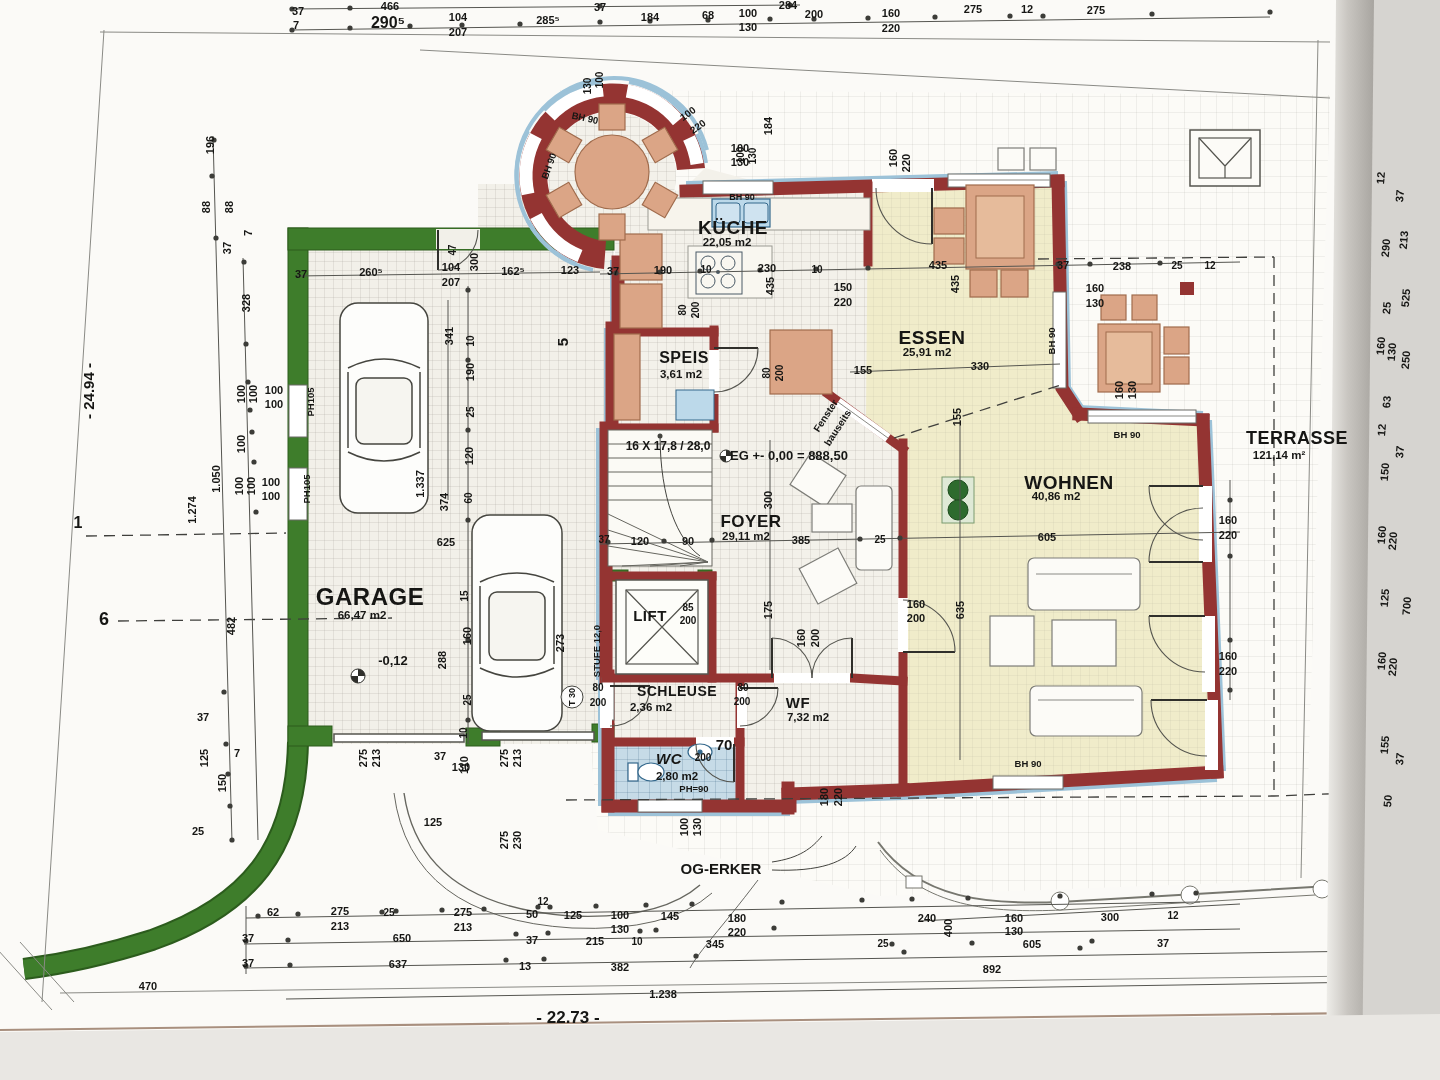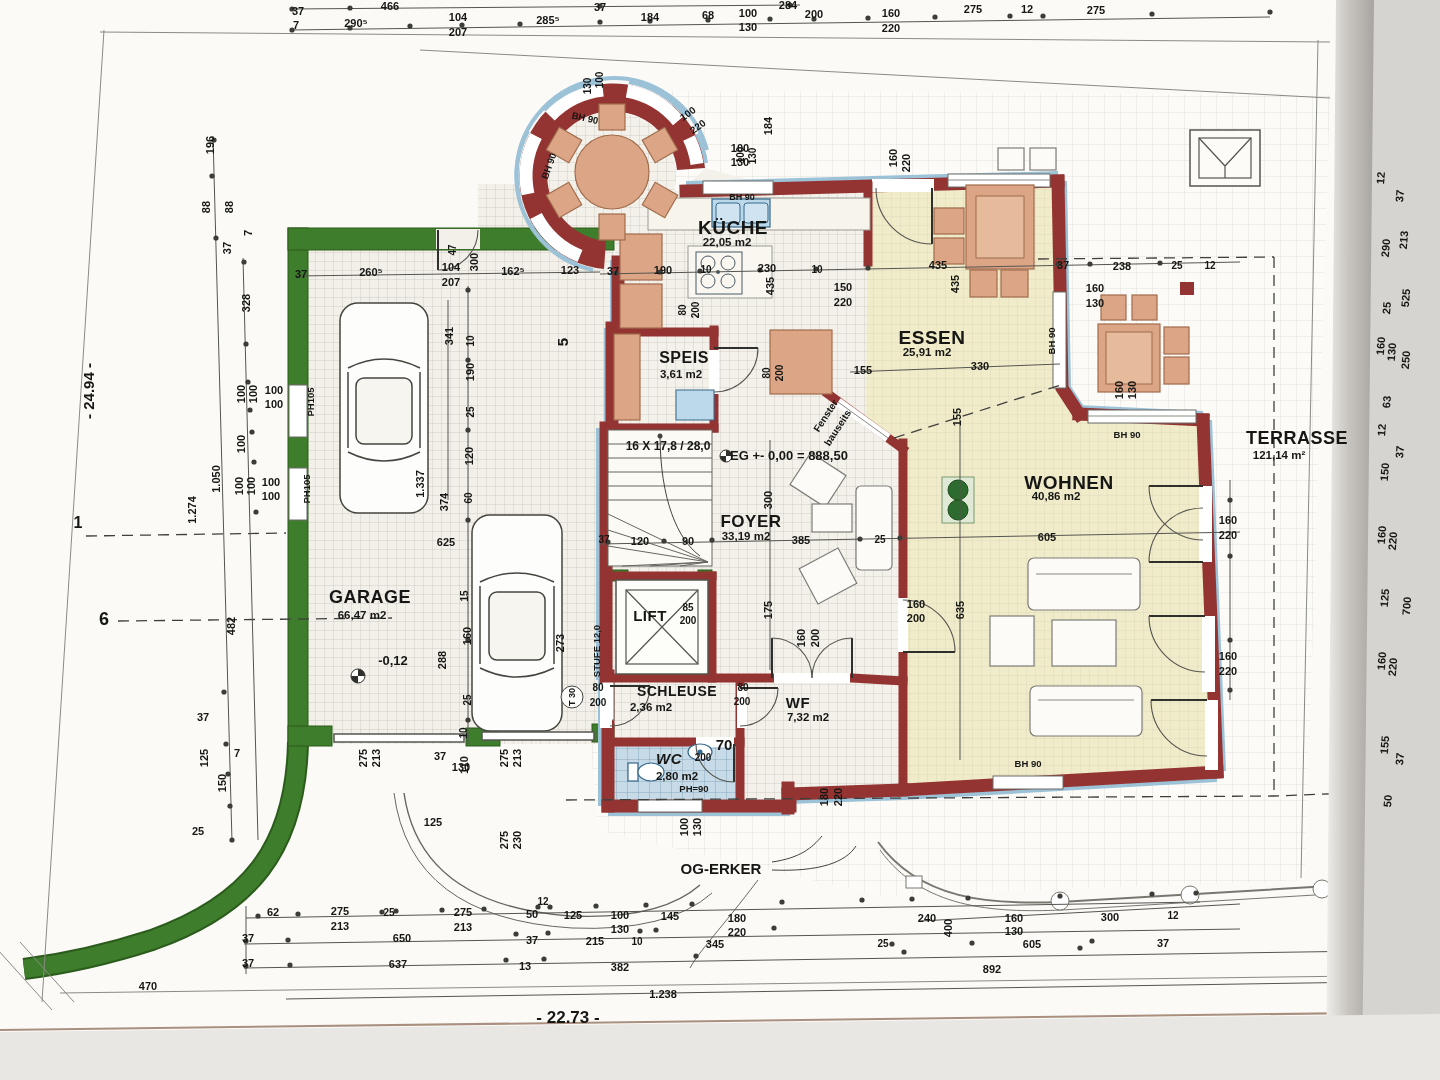--- a/index.html
+++ b/index.html
@@ -524,21 +524,21 @@
     <polygon points="0,1032 1440,1014 1440,1080 0,1080" fill="#e9e7e3"></polygon>
   </g>
 </svg>
 
 <div id="labels">
       <span class="lbl dim" style="left: 298px; top: 11px; font-size: 11px;">37</span>
       <span class="lbl dim" style="left: 390px; top: 6px; font-size: 11px; text-align: right;">466</span>
       <span class="lbl dim" style="left: 600px; top: 7px; font-size: 11px;">37</span>
       <span class="lbl dim" style="left: 788px; top: 5px; font-size: 11px;">284</span>
       <span class="lbl dim" style="left: 296px; top: 25px; font-size: 11px;">7</span>
-      <span class="lbl dim" style="left: 356px; top: 23px; font-size: 11px;">290⁵</span>
+      <span class="lbl dim" style="left: 388px; top: 23px; font-size: 16px;">290⁵</span>
       <span class="lbl dim" style="left: 458px; top: 17px; font-size: 11px;">104</span>
       <span class="lbl dim" style="left: 458px; top: 32px; font-size: 11px;">207</span>
       <span class="lbl dim" style="left: 548px; top: 20px; font-size: 11px;">285⁵</span>
       <span class="lbl dim" style="left: 650px; top: 17px; font-size: 11px;">184</span>
       <span class="lbl dim" style="left: 708px; top: 15px; font-size: 11px;">68</span>
       <span class="lbl dim" style="left: 748px; top: 13px; font-size: 11px;">100</span>
       <span class="lbl dim" style="left: 748px; top: 27px; font-size: 11px;">130</span>
       <span class="lbl dim" style="left: 814px; top: 14px; font-size: 11px;">200</span>
       <span class="lbl dim" style="left: 891px; top: 13px; font-size: 11px;">160</span>
       <span class="lbl dim" style="left: 891px; top: 28px; font-size: 11px;">220</span>
@@ -726,32 +726,32 @@
       <span class="lbl dim" style="left: 1385px; top: 472px; font-size: 11px; transform: translate(-50%, -50%) rotate(-85deg);">150</span>
       <span class="lbl dim" style="left: 1382px; top: 535px; font-size: 11px; transform: translate(-50%, -50%) rotate(-85deg);">160</span>
       <span class="lbl dim" style="left: 1393px; top: 541px; font-size: 11px; transform: translate(-50%, -50%) rotate(-85deg);">220</span>
       <span class="lbl dim" style="left: 1385px; top: 598px; font-size: 11px; transform: translate(-50%, -50%) rotate(-85deg);">125</span>
       <span class="lbl dim" style="left: 1407px; top: 606px; font-size: 11px; transform: translate(-50%, -50%) rotate(-85deg);">700</span>
       <span class="lbl dim" style="left: 1382px; top: 661px; font-size: 11px; transform: translate(-50%, -50%) rotate(-85deg);">160</span>
       <span class="lbl dim" style="left: 1393px; top: 667px; font-size: 11px; transform: translate(-50%, -50%) rotate(-85deg);">220</span>
       <span class="lbl dim" style="left: 1385px; top: 745px; font-size: 11px; transform: translate(-50%, -50%) rotate(-85deg);">155</span>
       <span class="lbl dim" style="left: 1400px; top: 759px; font-size: 11px; transform: translate(-50%, -50%) rotate(-85deg);">37</span>
       <span class="lbl dim" style="left: 1388px; top: 801px; font-size: 11px; transform: translate(-50%, -50%) rotate(-85deg);">50</span>
-      <span class="lbl room" style="left: 370px; top: 597px; font-size: 18px;">GARAGE</span>
+      <span class="lbl room" style="left: 370px; top: 597px; font-size: 24px;">GARAGE</span>
       <span class="lbl area" style="left: 362px; top: 616px; font-size: 11.5px;">66,47 m2</span>
       <span class="lbl room" style="left: 733px; top: 227px; font-size: 19px;">KÜCHE</span>
       <span class="lbl area" style="left: 727px; top: 243px; font-size: 11.5px;">22,05 m2</span>
       <span class="lbl room" style="left: 684px; top: 358px; font-size: 16px;">SPEIS</span>
       <span class="lbl area" style="left: 681px; top: 375px; font-size: 11.5px;">3,61 m2</span>
       <span class="lbl room" style="left: 932px; top: 337px; font-size: 19px;">ESSEN</span>
       <span class="lbl area" style="left: 927px; top: 353px; font-size: 11.5px;">25,91 m2</span>
       <span class="lbl room" style="left: 1069px; top: 482px; font-size: 19px;">WOHNEN</span>
       <span class="lbl area" style="left: 1056px; top: 497px; font-size: 11.5px;">40,86 m2</span>
       <span class="lbl room" style="left: 751px; top: 521px; font-size: 17px;">FOYER</span>
-      <span class="lbl area" style="left: 746px; top: 537px; font-size: 11.5px;">33,19 m2</span>
+      <span class="lbl area" style="left: 746px; top: 537px; font-size: 11.5px;">29,11 m2</span>
       <span class="lbl room" style="left: 1297px; top: 438px; font-size: 18px;">TERRASSE</span>
       <span class="lbl area" style="left: 1279px; top: 456px; font-size: 11.5px;">121,14 m²</span>
       <span class="lbl room" style="left: 650px; top: 615px; font-size: 15px;">LIFT</span>
       <span class="lbl room" style="left: 677px; top: 691px; font-size: 14px;">SCHLEUSE</span>
       <span class="lbl area" style="left: 651px; top: 708px; font-size: 11.5px;">2,36 m2</span>
       <span class="lbl room" style="left: 798px; top: 702px; font-size: 15px;">WF</span>
       <span class="lbl area" style="left: 808px; top: 718px; font-size: 11.5px;">7,32 m2</span>
       <span class="lbl room" style="left: 669px; top: 758px; font-size: 15px; font-style: italic;">WC</span>
       <span class="lbl area" style="left: 677px; top: 777px; font-size: 11.5px;">2,80 m2</span>
       <span class="lbl anno boxed" style="left: 721px; top: 868px; font-size: 15px;">OG-ERKER</span>

